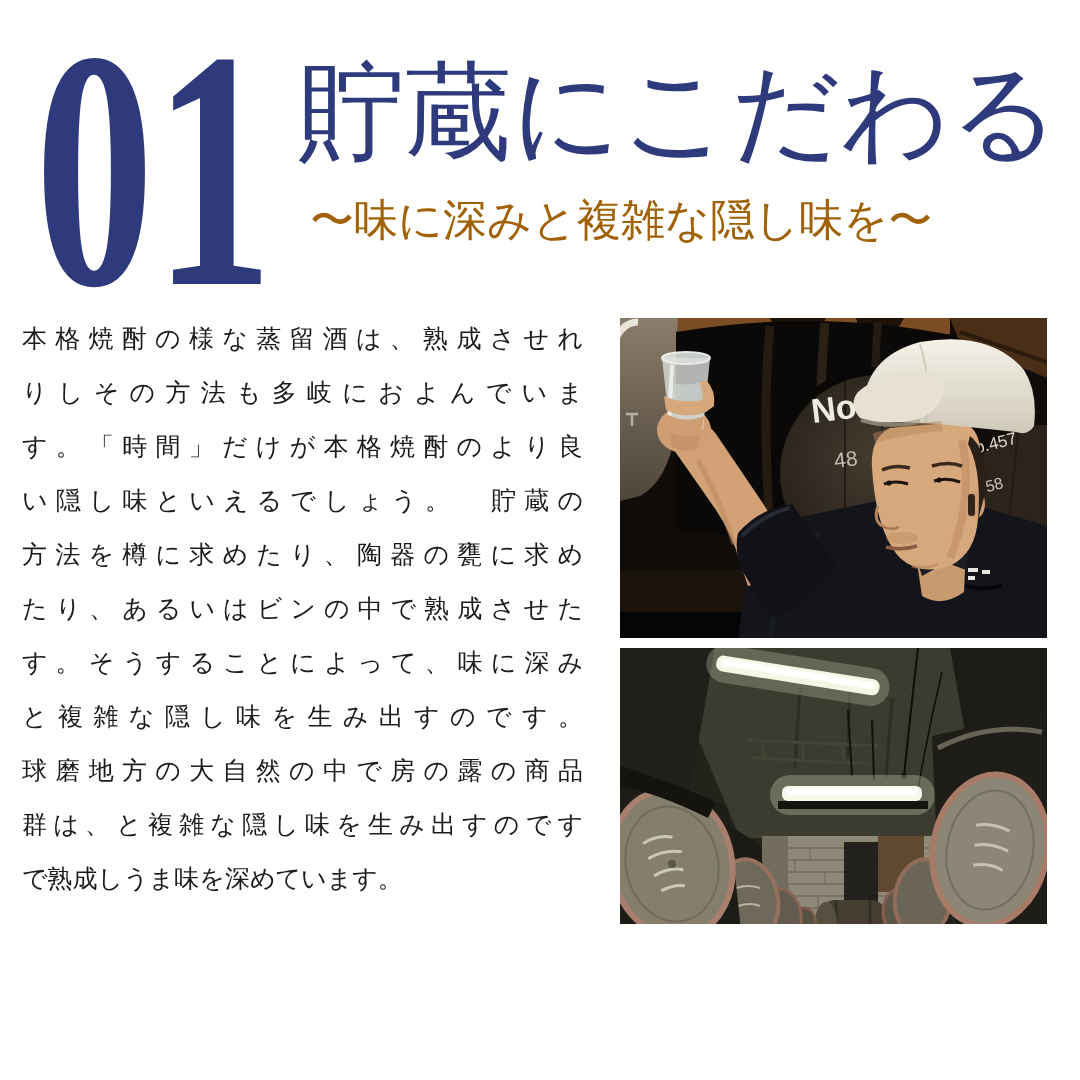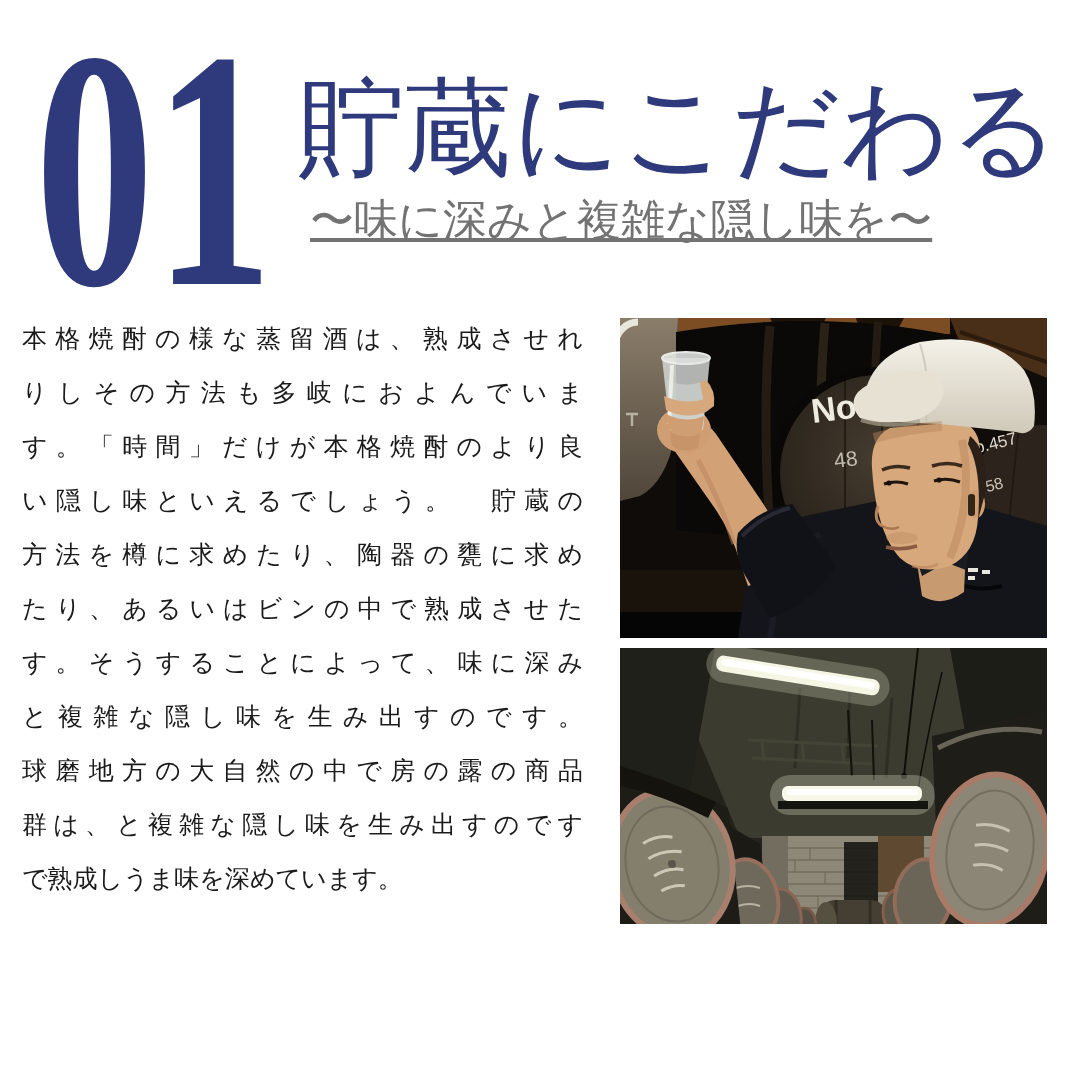--- a/index.html
+++ b/index.html
@@ -1,24 +1,24 @@
 <!DOCTYPE html>
 <html><head>
 <meta charset="utf-8">
 <style>
   html,body{margin:0;padding:0;background:#ffffff;}
   .page{position:relative;width:1080px;height:924px;background:#ffffff;overflow:hidden;
         font-family:"Liberation Serif","DejaVu Serif",serif;}
   .hero-number{position:absolute;left:35px;top:0;margin:0;
         font-size:340px;line-height:340px;font-weight:bold;color:#2e3a7c;
         transform:scaleX(0.70);transform-origin:left top;white-space:nowrap;}
-  .hero-title{position:absolute;left:298px;top:68px;margin:0;font-weight:500;
+  .hero-title{position:absolute;left:298px;top:52px;margin:0;font-weight:500;
         font-size:107px;line-height:1.15;color:#2e3a7c;white-space:nowrap;letter-spacing:0;}
   .hero-subtitle{position:absolute;left:310px;top:192px;margin:0;
-        font-size:44px;line-height:1.3;color:#737373;white-space:nowrap;text-decoration:underline;}
+        font-size:44px;line-height:1.3;color:#a16207;white-space:nowrap;}
   .body-col{position:absolute;left:22px;top:312px;width:561px;color:#1b1b1b;}
   .bline{font-size:25px;line-height:54px;height:54px;
         text-align:justify;text-align-last:justify;white-space:normal;}
   .bline.last{text-align:right;text-align-last:left;}
   .photo{position:absolute;margin:0;overflow:hidden;}
   .photo-top{left:620px;top:318px;width:427px;height:320px;}
   .photo-bottom{left:620px;top:648px;width:427px;height:322px;}
   .photo svg{display:block;width:100%;height:100%;}
   .svg-label{font-family:"Liberation Sans","DejaVu Sans",sans-serif;}
 </style>

